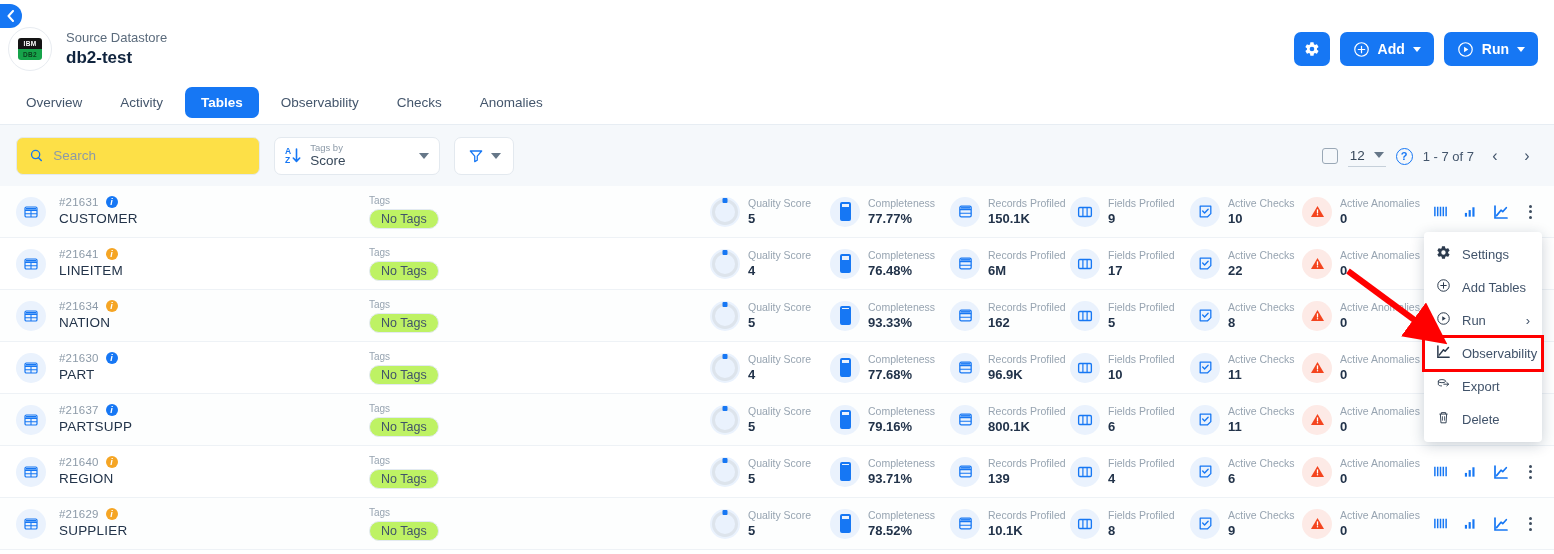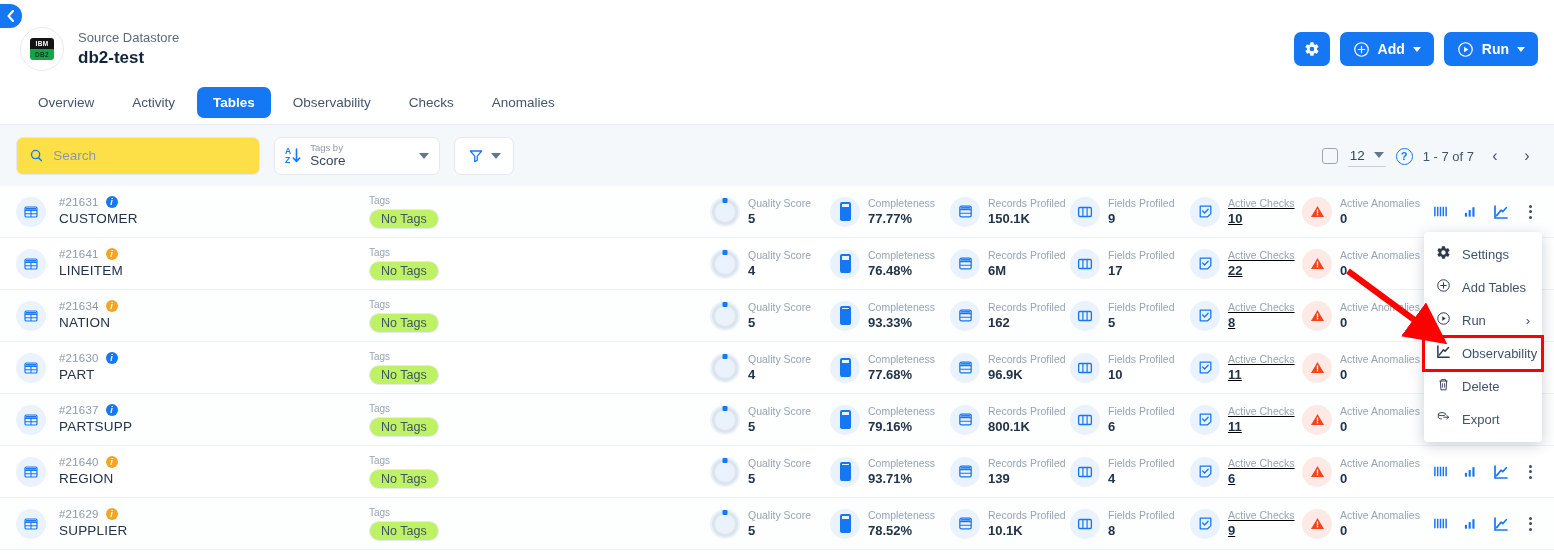--- a/index.html
+++ b/index.html
@@ -15,21 +15,21 @@
   .back-chip {
     position: absolute; left: -12px; top: 4px;
     width: 34px; height: 24px; border-radius: 12px;
     background: #1677f4; color: #fff;
     display: flex; align-items: center; justify-content: flex-end;
     padding-right: 7px; cursor: pointer; z-index: 30;
   }
   .back-chip svg { display:block; }
 
   
-  .header { position: relative; height: 124px; padding: 0 20px; background:#fff; }
+  .header { position: relative; height: 124px; padding: 0 8px; background:#fff; }
   .ds-row { display: flex; align-items: center; padding-top: 27px; }
   .ds-logo {
     width: 44px; height: 44px; border-radius: 50%;
     border: 1px solid #e8ecf1; background: #fff;
     display: flex; align-items: center; justify-content: center; flex: 0 0 auto;
   }
   .db2mark { width: 24px; height: 22px; border-radius: 3px; overflow: hidden; display:flex; flex-direction:column; }
   .db2mark .t { flex:1; background:#141414; color:#fff; font-size:6.5px; font-weight:700; display:flex; align-items:center; justify-content:center; letter-spacing:.4px;}
   .db2mark .b { flex:1; background:#16a34a; color:#0b3d1c; font-size:6.5px; font-weight:700; display:flex; align-items:center; justify-content:center; letter-spacing:.4px;}
   .ds-text { margin-left: 14px; }
@@ -117,21 +117,21 @@
 
   .tags-cell { width: 120px; margin-left: 10px; }
   .tags-label { font-size: 10px; color: #97a4b1; line-height: 13px; }
   .tag-pill {
     display: inline-block; margin-top: 2px; padding: 2px 11px; border-radius: 11px;
     background: #bef264; border: 1px solid #e3eaf1; font-size: 12.5px; color: #41536a;
   }
 
   .metrics { display: flex; align-items: center; margin-left: auto; gap: 0; }
   .metric { display: flex; align-items: center; gap: 8px; width: 120px; }
-  .metric.m-checks { width: 112px; text-decoration: underline; }
+  .metric.m-checks { width: 112px; }
   .metric.m-anom { width: 112px; }
   .m-ico { width: 30px; height: 30px; border-radius: 50%; background: #eaf2fd;
            display:flex;align-items:center;justify-content:center; flex:0 0 auto;}
   .m-ico.warn { background: #fdeae6; }
   .m-txt .lab { font-size: 10.5px; color: #97a4b1; line-height: 13px; white-space: nowrap; }
   .m-txt .val { font-size: 13px; color: #22334a; font-weight: 600; line-height: 16px; margin-top:1px; }
 
   .row-actions { display: flex; align-items: center; gap: 13px; margin-left: 18px; }
   .ract { cursor: pointer; display:flex;align-items:center;justify-content:center;width:17px;height:17px;}
   .kebab { display:flex;flex-direction:column;gap:2.5px;align-items:center;cursor:pointer;width:16px;}
@@ -1127,32 +1127,32 @@
       </div>
       <div class="ctx-item highlight">
         <span><svg width="15" height="15" viewBox="0 0 16 16">
             <path d="M2 2v12h12" stroke="#2b3a4d" stroke-width="1.6" fill="none" stroke-linecap="round"></path>
             <path d="M3.6 11.6L8 6.2l1.7 1.5 3.6-4" stroke="#2b3a4d" stroke-width="1.6" fill="none" stroke-linecap="round" stroke-linejoin="round"></path>
           </svg></span>
     <span class="ctxlab">Observability</span>
     </div>
       <div class="ctx-item">
         <span><svg width="15" height="15" viewBox="0 0 24 24">
-            <path d="M5.5 6.5h13M8.5 6.5V4.2h7v2.3M7 6.5l.9 14h8.2l.9-14" fill="none" stroke="#2b3a4d" stroke-width="1.5" stroke-linejoin="round"></path>
-            <path d="M10.3 10v7M13.7 10v7" stroke="#2b3a4d" stroke-width="1.3"></path>
-          </svg></span>
-    <span class="ctxlab">Delete</span>
-    </div>
-      <div class="ctx-item">
-        <span><svg width="15" height="15" viewBox="0 0 24 24">
             <ellipse cx="9.5" cy="6.6" rx="5.8" ry="2.5" fill="none" stroke="#2b3a4d" stroke-width="1.5"></ellipse>
             <path d="M3.7 6.6v5.2c0 1.4 2.6 2.5 5.8 2.5" fill="none" stroke="#2b3a4d" stroke-width="1.5"></path>
             <path d="M12.5 11.5h7.5M17.3 8.8l2.9 2.7-2.9 2.7" stroke="#2b3a4d" stroke-width="1.5" fill="none" stroke-linecap="round" stroke-linejoin="round"></path>
           </svg></span>
     <span class="ctxlab">Export</span>
+    </div>
+      <div class="ctx-item">
+        <span><svg width="15" height="15" viewBox="0 0 24 24">
+            <path d="M5.5 6.5h13M8.5 6.5V4.2h7v2.3M7 6.5l.9 14h8.2l.9-14" fill="none" stroke="#2b3a4d" stroke-width="1.5" stroke-linejoin="round"></path>
+            <path d="M10.3 10v7M13.7 10v7" stroke="#2b3a4d" stroke-width="1.3"></path>
+          </svg></span>
+    <span class="ctxlab">Delete</span>
     </div>
     </div>
 
   <svg class="annot" viewBox="0 0 1554 554">
     <defs>
       <marker id="ah" markerWidth="7" markerHeight="7" refX="3" refY="3.5" orient="auto">
         <path d="M0 0 L7 3.5 L0 7 z" fill="#ff0000"></path>
       </marker>
     </defs>
     <line x1="1348" y1="271" x2="1428" y2="330" stroke="#ff0000" stroke-width="6" marker-end="url(#ah)"></line>

